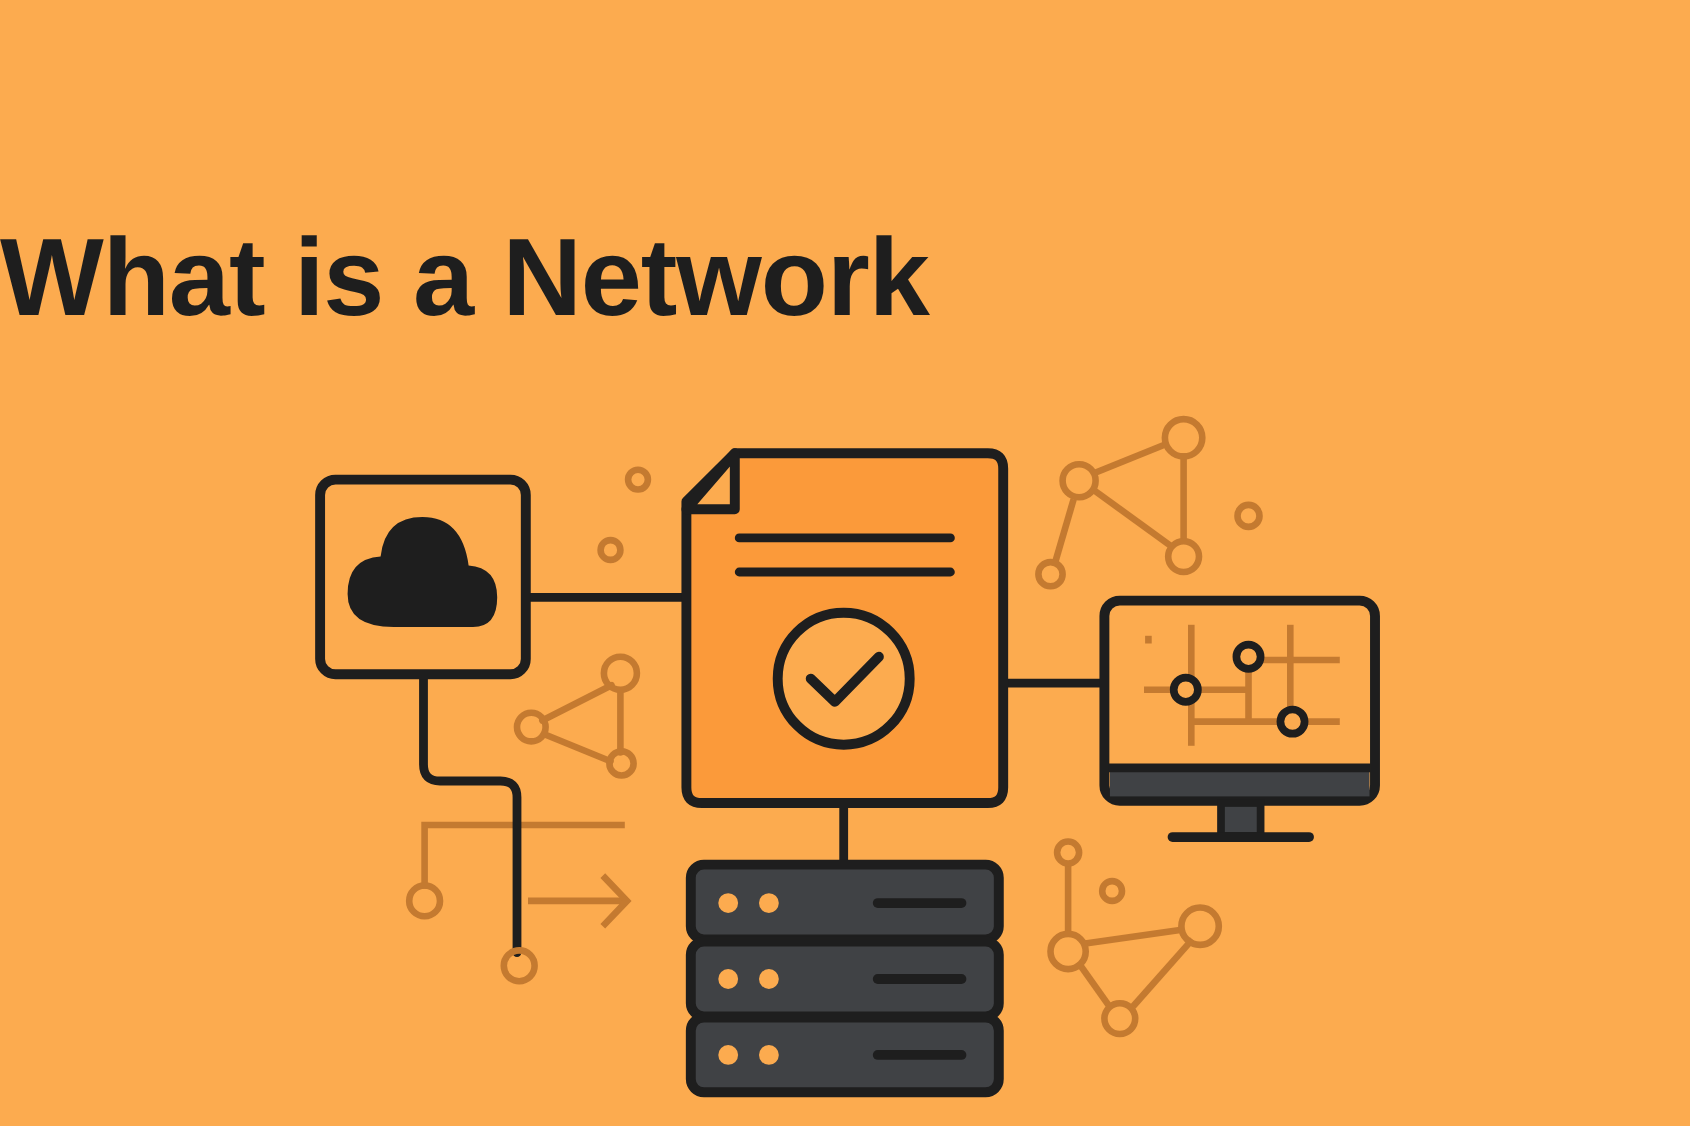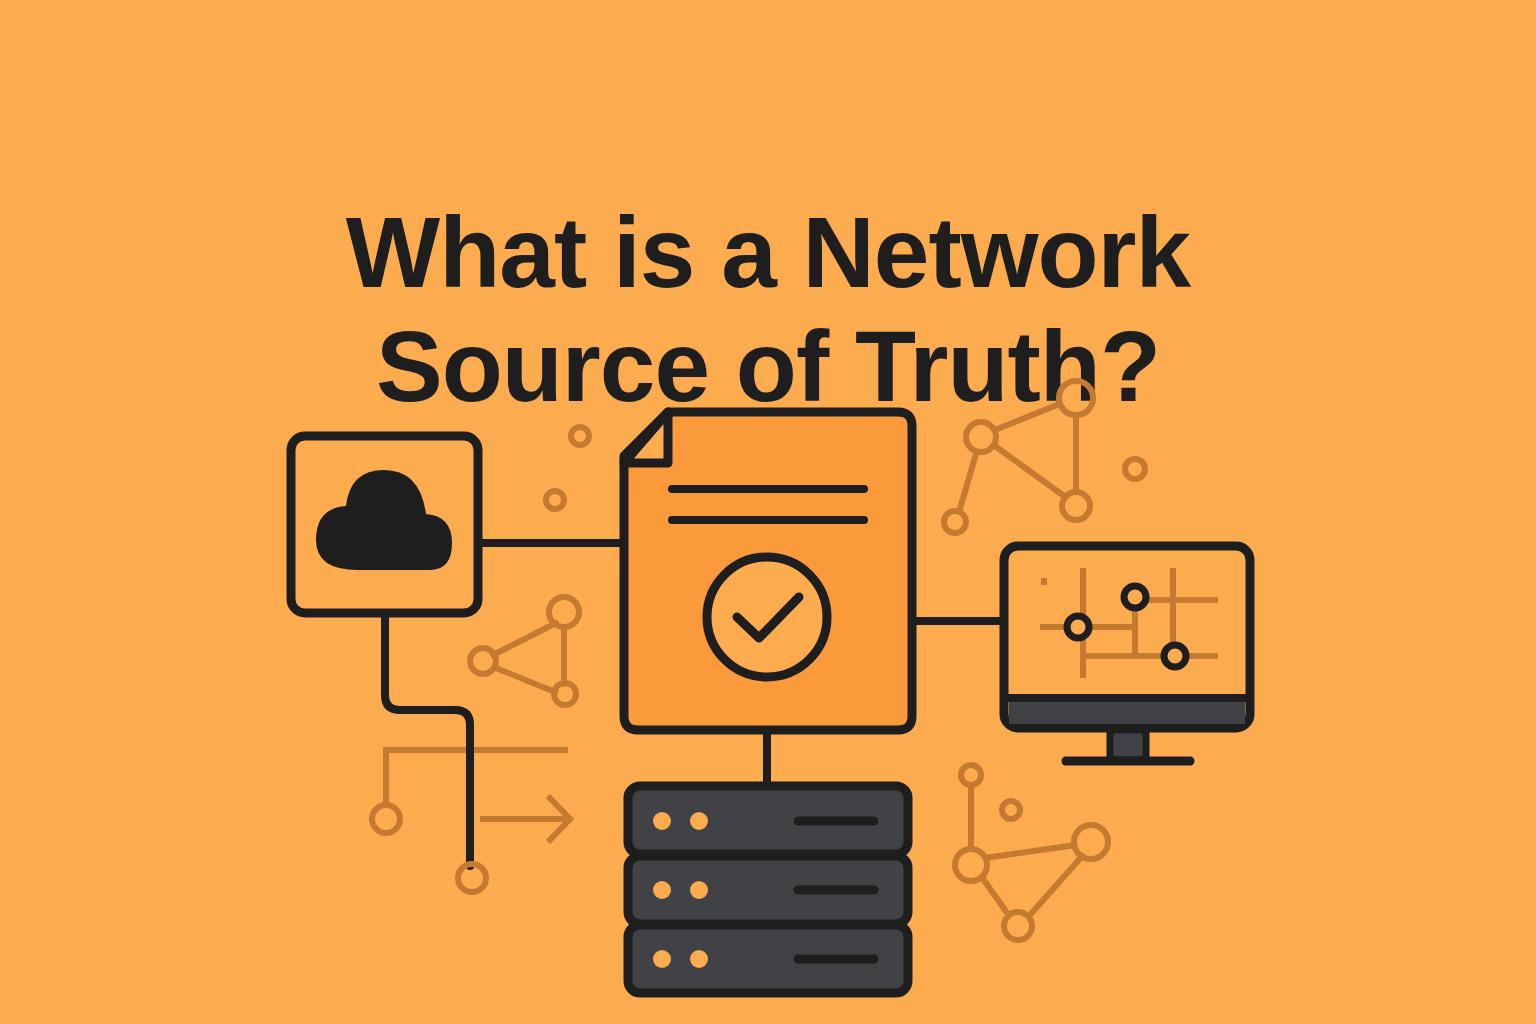--- a/index.html
+++ b/index.html
@@ -4,34 +4,33 @@
   <style>
     html, body { margin: 0; padding: 0; }
     body {
       width: 1536px; height: 1024px; overflow: hidden;
       background: #fcab4f;
       position: relative;
       font-family: "Liberation Sans", sans-serif;
     }
     .title {
       position: absolute; left: 0; top: 128px; width: 1536px;
-      text-align: center; color: #1e1e1e;
+      color: #1e1e1e;
       font-family: "Liberation Sans", sans-serif;
       font-weight: 700; font-size: 100px; line-height: 114px;
       letter-spacing: -1px;
     }
     .title span { display: block; }
     svg.scene { position: absolute; left: 0; top: 0; }
   </style>
 </head>
 <body>
 
 <h1 class="title">
   <span>What is a Network</span>
-  <span>Source of Truth?</span>
 </h1>
 
 <svg class="scene" width="1536" height="1024" viewBox="0 0 1536 1024">
 
   <g fill="none" stroke="#c47a30" stroke-width="6" stroke-linecap="round">
     <circle cx="580" cy="436" r="9"></circle>
     <circle cx="555" cy="500" r="9"></circle>
     <line x1="493" y1="655" x2="556" y2="623"></line>
     <line x1="496" y1="668" x2="555" y2="692"></line>
     <line x1="564" y1="628" x2="564" y2="684"></line>

